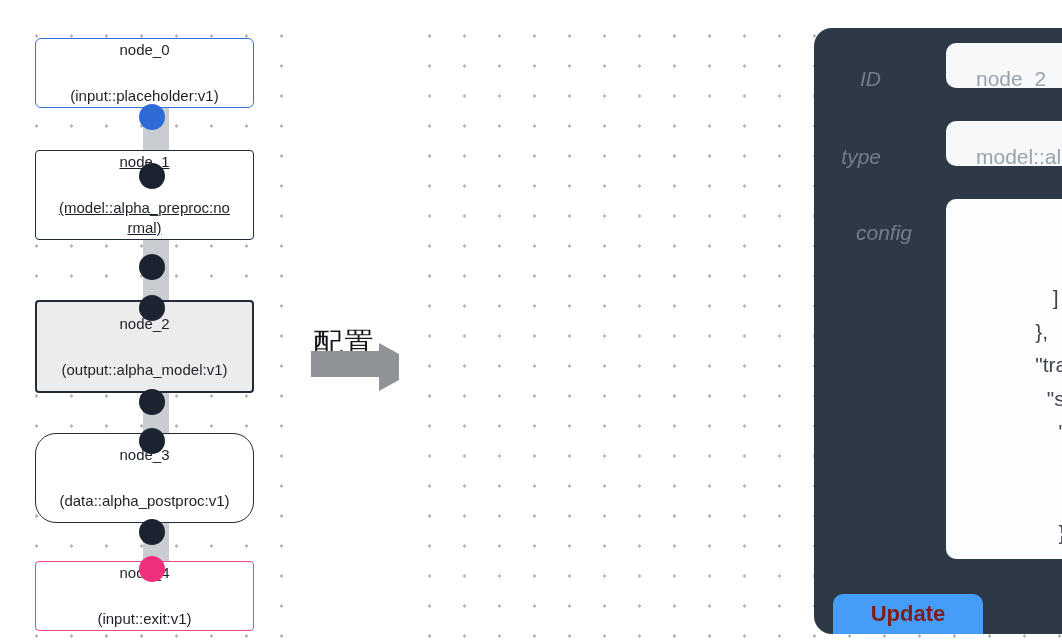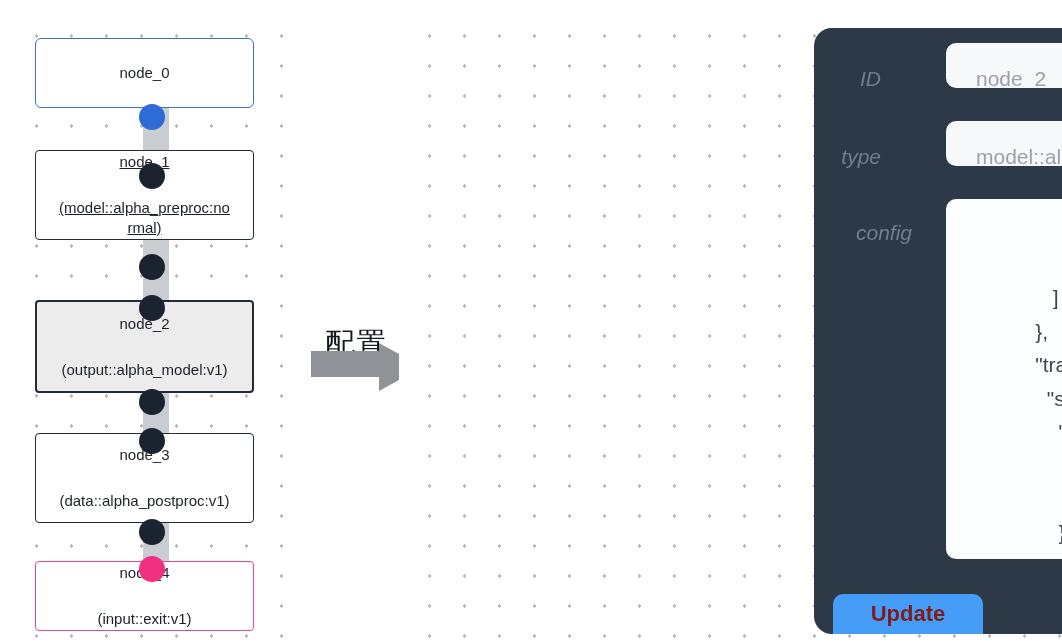--- a/index.html
+++ b/index.html
@@ -24,41 +24,41 @@
   .node {
     position: absolute; left: 22px; width: 219px;
     background: #ffffff; border: 1.5px solid #232a3a; border-radius: 4px;
     display: flex; flex-direction: column; align-items: center; justify-content: center;
     text-align: center; font-size: 15px; line-height: 20px; color: #1c2128;
     padding: 0 10px; word-break: break-all; cursor: pointer;
   }
   .node-0 { top: 25px;  height: 70px; border-color: #3a6fd8; border-radius: 6px; }
   .node-1 { top: 137px; height: 90px; text-decoration: underline; }
   .node-2 { top: 287px; height: 93px; border-width: 2px; background: #ececec; }
-  .node-3 { top: 420px; height: 90px; }
+  .node-3 { top: 420px; height: 90px; border-radius: 21px; }
   .node-4 { top: 548px; height: 70px; border-color: #e8468f; }
   .dot {
     position: absolute; left: 126px; width: 9px; height: 9px; border-radius: 50%;
     background: #1c2330; z-index: 5;
   }
   .dot-blue { background: #2f6bd7; }
   .dot-pink { background: #f0307e; }
   .d-n0b { top: 91px;  }
   .d-n1t { top: 150px; }
   .d-n1b { top: 241px; }
   .d-n2t { top: 282px; }
   .d-n2b { top: 376px; }
   .d-n3t { top: 415px; }
   .d-n3b { top: 506px; }
   .d-n4t { top: 543px; }
 
   
   .transition-label {
     position: absolute; left: 287px; top: 298px; width: 100px;
-    font-size: 30px; color: #15181d; text-align: right; letter-spacing: 1px;
+    font-size: 30px; color: #15181d; text-align: left; letter-spacing: 1px;
   }
   .arrow-shaft {
     position: absolute; left: 298px; top: 338px; width: 70px; height: 6px;
     background: #8f9296;
   }
   .arrow-head {
     position: absolute; left: 366px; top: 330px; width: 0; height: 0;
     border-left: 20px solid #8f9296;
     border-top: 11px solid transparent;
     border-bottom: 11px solid transparent;
@@ -104,20 +104,21 @@
   }
 </style>
 </head>
 <body>
 
 <div class="canvas canvas-left">
   <div class="edge-line"></div>
 
   <div class="node node-0">
     <span>node_0</span>
+    <span>(input::placeholder:v1)</span>
   </div>
   <div class="node node-1">
     <span>node_1</span>
     <span>(model::alpha_preproc:normal)</span>
   </div>
   <div class="node node-2">
     <span>node_2</span>
     <span>(output::alpha_model:v1)</span>
   </div>
   <div class="node node-3">

